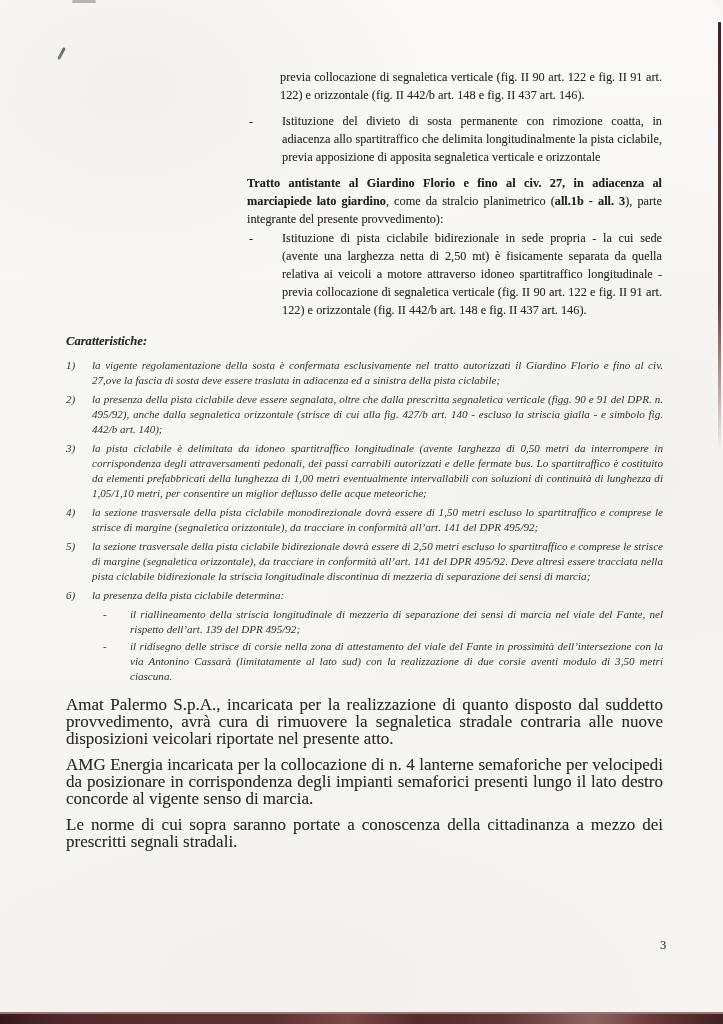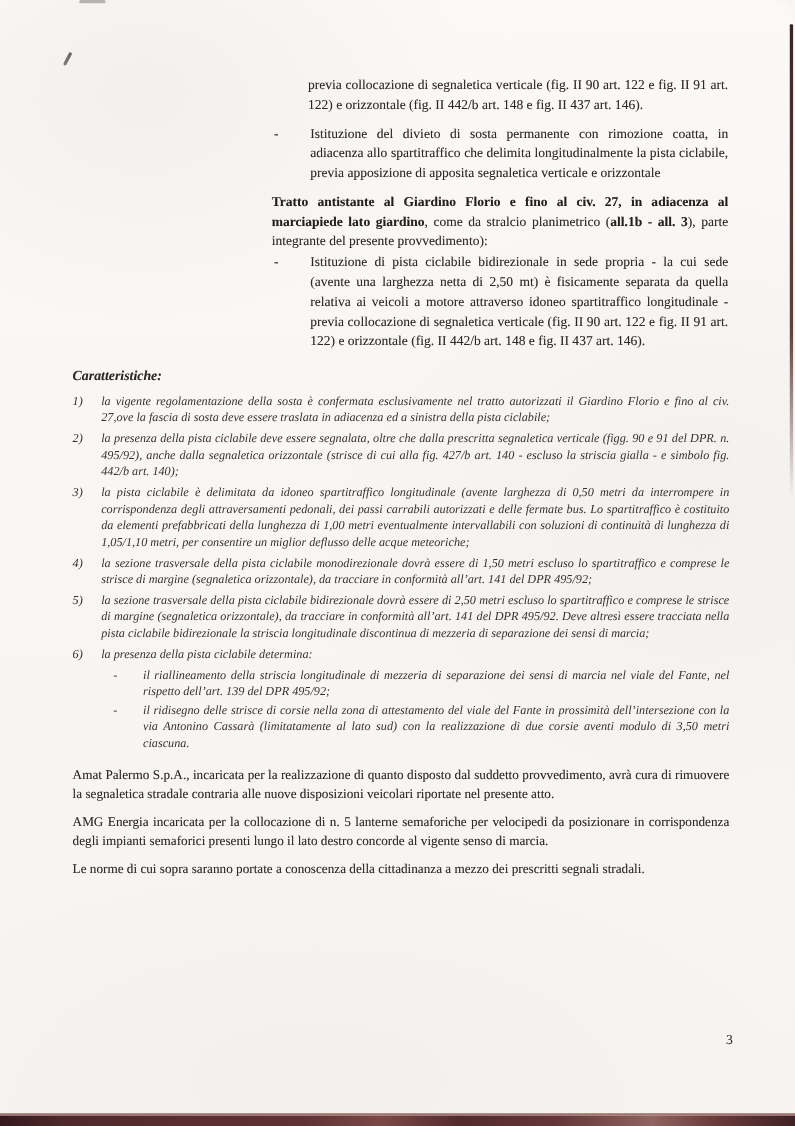--- a/index.html
+++ b/index.html
@@ -37,21 +37,21 @@
     font-family:Liberation Serif, serif;
   }
   .clist{font-size:11.1px;line-height:15px;font-style:italic;color:#34322f;}
   .li{display:flex;margin:0 0 4px 0;}
   .li .num{flex:0 0 26px;}
   .li .itext{flex:1;text-align:justify;margin:0;}
   .subli{display:flex;margin:1px 0 2px 37px;}
   .subli .smark{flex:0 0 27px;}
   .subli .itext{flex:1;text-align:justify;font-style:italic;}
   
-  .paras{margin-top:12px;font-size:12px;line-height:17px;}
+  .paras{margin-top:12px;font-size:17px;line-height:17px;}
   .paras p{margin:0 0 9px 0;text-align:justify;}
   
   .page-number{
     position:absolute;left:660px;top:938px;font-size:12.5px;color:#3a3835;
     text-shadow:0 0 .5px rgba(60,56,50,.35);
   }
   
   .pen-mark{
     position:absolute;left:60px;top:47px;width:3px;height:13px;
     background:linear-gradient(180deg,#4a4a48,#6e6c68);
@@ -129,21 +129,21 @@
         <span class="itext">il riallineamento della striscia longitudinale di mezzeria di separazione dei sensi di marcia nel viale del Fante, nel rispetto dell’art. 139 del DPR 495/92;</span>
       </div>
       <div class="subli">
         <span class="smark">-</span>
         <span class="itext">il ridisegno delle strisce di corsie nella zona di attestamento del viale del Fante in prossimità dell’intersezione con la via Antonino Cassarà (limitatamente al lato sud) con la realizzazione di due corsie aventi modulo di 3,50 metri ciascuna.</span>
       </div>
     </div>
 
     <div class="paras ink">
       <p>Amat Palermo S.p.A., incaricata per la realizzazione di quanto disposto dal suddetto provvedimento, avrà cura di rimuovere la segnaletica stradale contraria alle nuove disposizioni veicolari riportate nel presente atto.</p>
-      <p>AMG Energia incaricata per la collocazione di n. 5 lanterne semaforiche per velocipedi da posizionare in corrispondenza degli impianti semaforici presenti lungo il lato destro concorde al vigente senso di marcia.</p>
+      <p>AMG Energia incaricata per la collocazione di n. 4 lanterne semaforiche per velocipedi da posizionare in corrispondenza degli impianti semaforici presenti lungo il lato destro concorde al vigente senso di marcia.</p>
       <p>Le norme di cui sopra saranno portate a conoscenza della cittadinanza a mezzo dei prescritti segnali stradali.</p>
     </div>
   </div>
 
   <div class="page-number">3</div>
 
   <div class="right-edge-line"></div>
   <div class="bottom-band"></div>
 </div>
 

